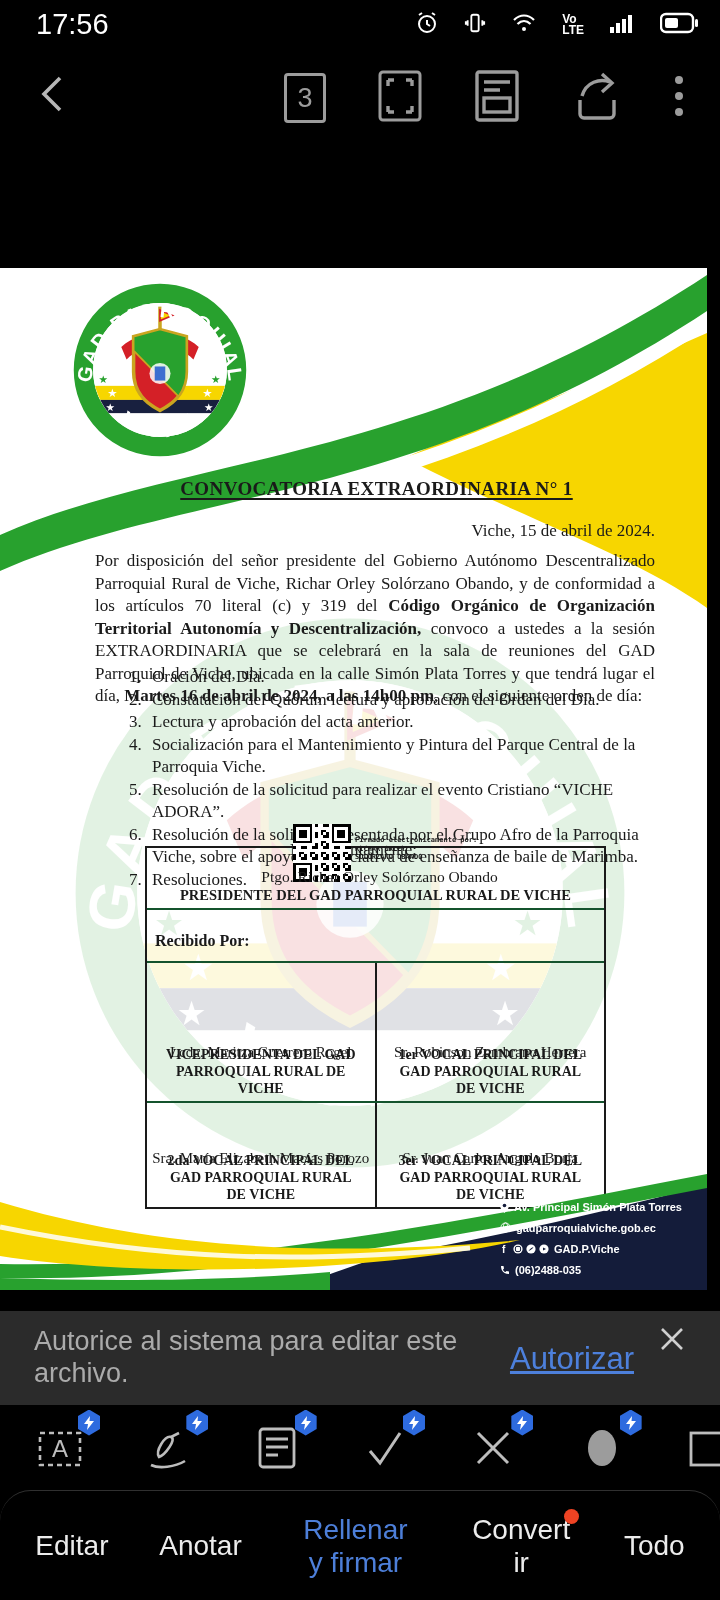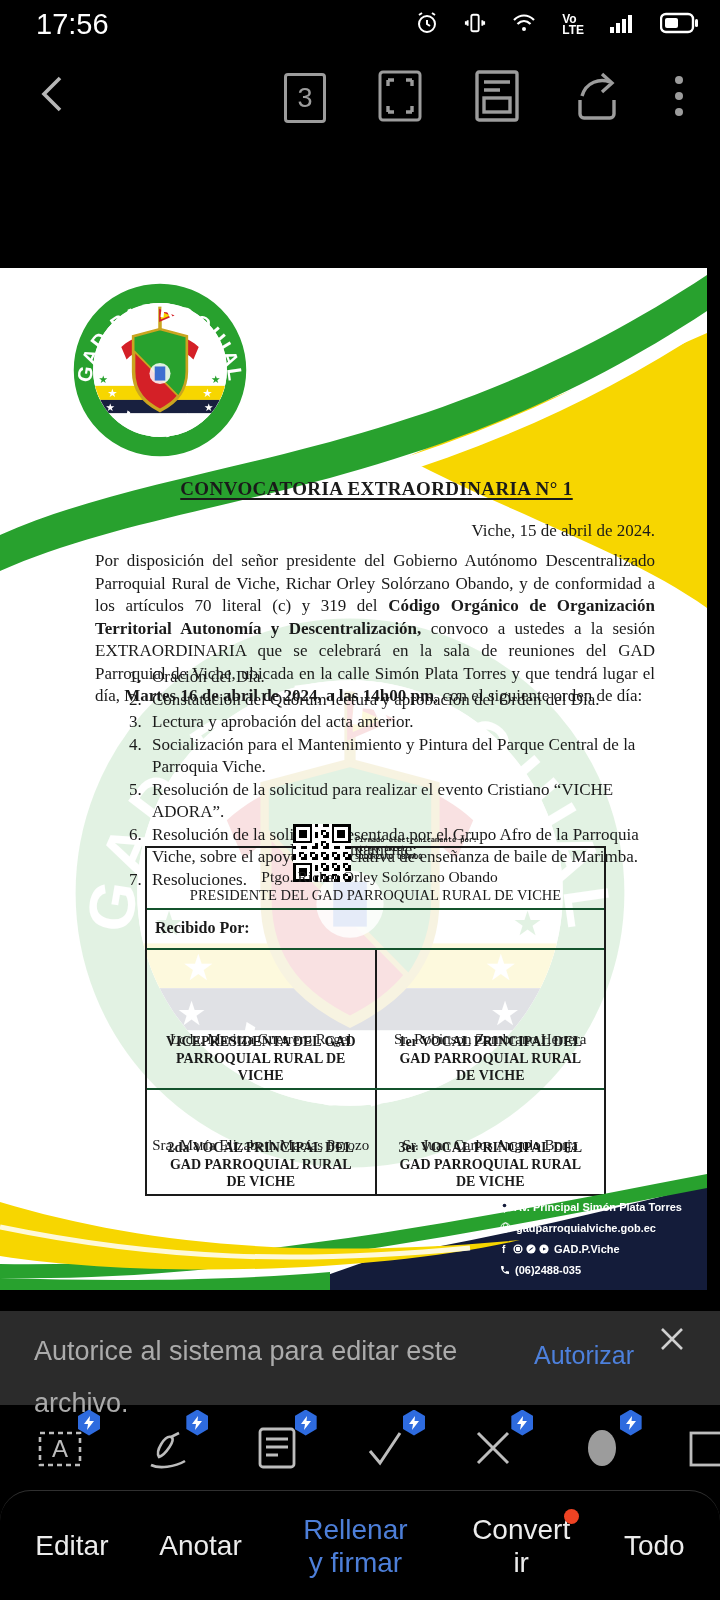--- a/index.html
+++ b/index.html
@@ -40,41 +40,41 @@
   .closing{position:absolute;top:572px;left:0;width:707px;text-align:center;font-size:17px;}
 
   .sig-table{position:absolute;top:578px;left:145px;width:461px;border:2px solid #1a1a1a;font-size:15px;}
   .sig-row{border-bottom:2px solid #14532d;position:relative;}
   .sig-row:last-child{border-bottom:none;}
   .row-president{height:62px;text-align:center;}
   .qr-block{position:absolute;left:146px;top:-24px;display:flex;gap:4px;align-items:flex-start;}
   .qr-caption{font-family:"DejaVu Sans Mono",monospace;font-size:7px;line-height:8.5px;font-weight:bold;
               padding-top:12px;white-space:pre-line;text-align:left;}
   .pres-name{position:absolute;bottom:22px;width:100%;font-size:15.5px;padding-left:8px;}
-  .pres-title{position:absolute;bottom:4px;width:100%;font-weight:normal;font-size:14.5px;}
-  .row-received{height:40px;}
+  .pres-title{position:absolute;bottom:4px;width:100%;font-weight:bold;font-size:14.5px;}
+  .row-received{height:40px;margin-top:13px;}
   .received-label{position:absolute;left:8px;top:9px;font-weight:bold;font-size:16px;}
   .row-cells{display:flex;}
   .row-c{height:140px;}
   .row-d{height:104px;}
   .sig-cell{flex:1;position:relative;text-align:center;}
   .sig-cell:first-child{border-right:2px solid #1a1a1a;}
   .sig-name{position:absolute;bottom:40px;width:100%;font-size:15px;}
   .sig-title{position:absolute;bottom:4px;width:100%;font-weight:bold;font-size:14px;line-height:17px;
              padding:0 14px;}
 
   .contact-block{position:absolute;left:492px;top:928px;color:#fff;
                  font-family:"Liberation Sans",sans-serif;font-size:11px;font-weight:bold;margin-left:8px;}
   .contact-line{display:flex;align-items:center;gap:5px;height:21px;}
   .social-row{display:flex;gap:3px;align-items:center;}
 
   
   .banner{position:absolute;top:1311px;left:0;width:720px;height:94px;background:#2b2b2b;}
-  .banner-msg{position:absolute;left:34px;top:14px;width:440px;font-size:27px;line-height:52px;color:#ababab;}
-  .banner-action{position:absolute;right:86px;top:30px;font-size:25px;color:#4d80dc;}
+  .banner-msg{position:absolute;left:34px;top:14px;width:440px;font-size:27px;line-height:32px;color:#ababab;}
+  .banner-action{position:absolute;right:86px;top:30px;font-size:31px;color:#4d80dc;text-decoration:underline;}
   .banner-close{position:absolute;right:28px;top:8px;width:40px;height:40px;display:flex;
                 align-items:center;justify-content:center;}
 
   
   .tools-row{position:absolute;top:1405px;left:0;width:740px;height:85px;display:flex;
              align-items:center;justify-content:space-between;padding:0 34px 0 34px;}
   .tool{position:relative;width:52px;height:52px;display:flex;align-items:center;justify-content:center;}
   .badge{position:absolute;top:-12px;right:-14px;width:22px;height:26px;background:#2e6bdf;
          clip-path:polygon(50% 0,100% 25%,100% 75%,50% 100%,0 75%,0 25%);display:flex;
          align-items:center;justify-content:center;}

